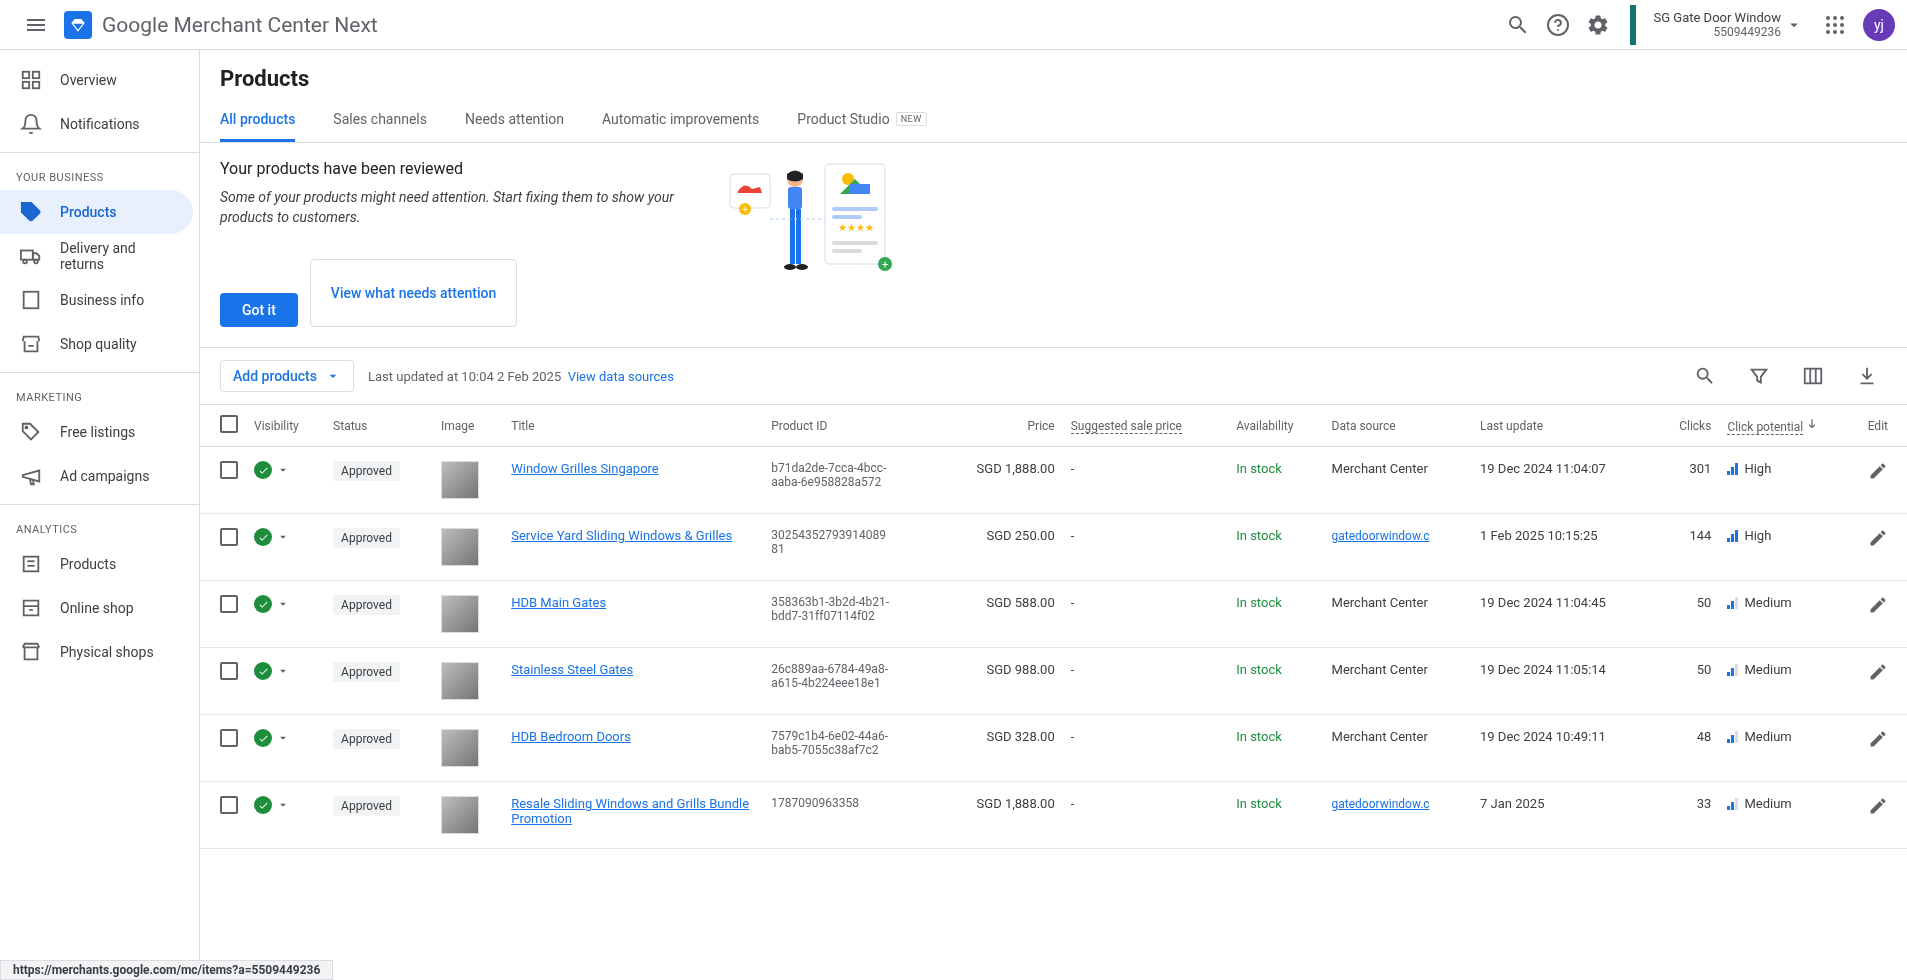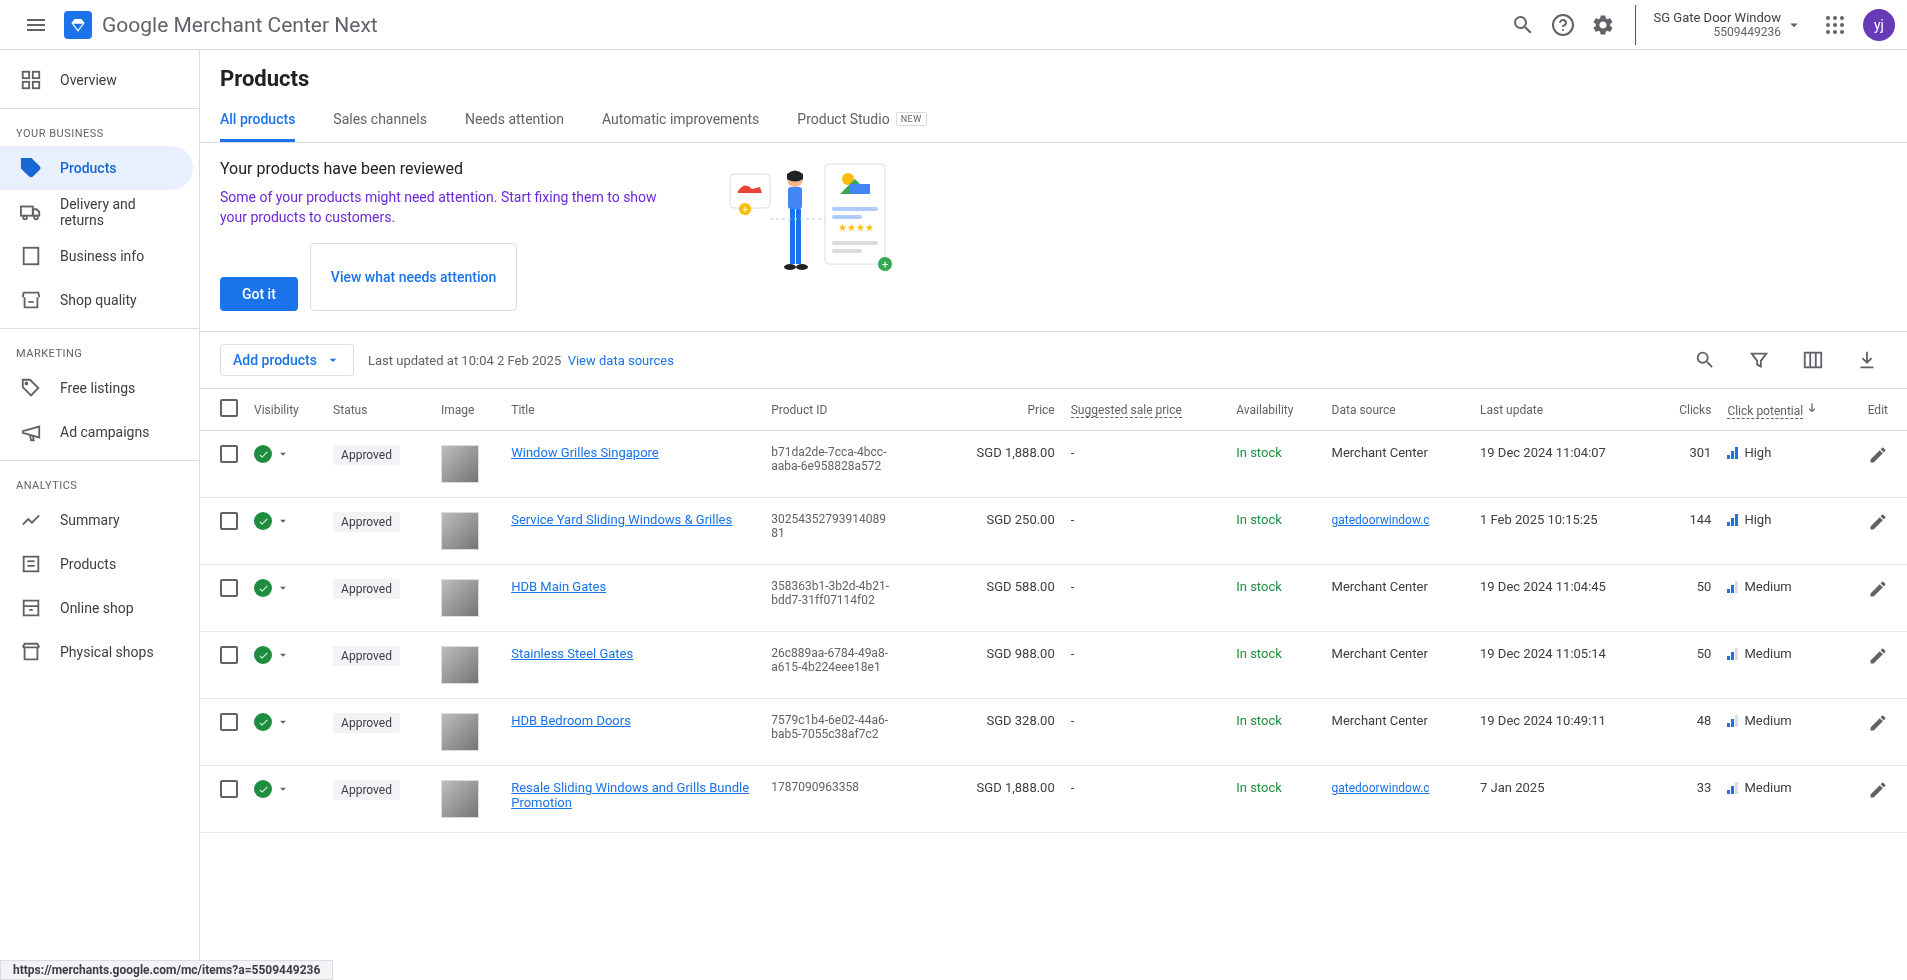--- a/index.html
+++ b/index.html
@@ -4,21 +4,21 @@
 <style>
 * { margin: 0; padding: 0; box-sizing: border-box; font-family: 'Google Sans', Roboto, Arial, sans-serif; }
 body { background: #fff; color: #3c4043; font-size: 14px; overflow: hidden; }
 .header { height: 50px; display: flex; align-items: center; padding: 0 12px; border-bottom: 1px solid #dadce0; }
 .menu-btn { width: 48px; height: 48px; display: flex; align-items: center; justify-content: center; cursor: pointer; border-radius: 50%; }
 .logo-wrap { display: flex; align-items: center; gap: 10px; margin-left: 4px; }
 .logo-icon { width: 28px; height: 28px; background: #1a73e8; border-radius: 4px; display: flex; align-items: center; justify-content: center; }
 .logo-text { font-size: 21px; color: #5f6368; }
 .header-spacer { flex: 1; }
 .header-icon { width: 40px; height: 40px; display: flex; align-items: center; justify-content: center; cursor: pointer; border-radius: 50%; color: #5f6368; }
-.account-sel { display: flex; flex-direction: column; align-items: flex-end; margin: 12px 12px; cursor: pointer; padding-right: 22px; position: relative; border-left: 1px solid #0f766e; padding-left: 18px; height: 40px; justify-content: center; text-align: right; }
+.account-sel { display: flex; flex-direction: column; align-items: flex-end; margin: 12px 12px; cursor: pointer; padding-right: 22px; position: relative; border-left: 6px solid #0f766e; padding-left: 18px; height: 40px; justify-content: center; text-align: right; }
 .account-name { font-size: 13px; color: #3c4043; }
 .account-id { font-size: 12px; color: #5f6368; }
 .account-sel .chev { position: absolute; right: 0; top: 50%; transform: translateY(-50%); }
 .avatar { width: 32px; height: 32px; border-radius: 50%; background: #673ab7; color: #fff; display: flex; align-items: center; justify-content: center; font-size: 14px; margin-left: 8px; cursor: pointer; }
 .layout { display: flex; height: calc(100vh - 50px); }
 .sidebar { width: 200px; border-right: 1px solid #dadce0; padding-top: 8px; overflow-y: auto; }
 .side-item { height: 44px; display: flex; align-items: center; padding: 0 20px; gap: 18px; cursor: pointer; color: #3c4043; border-radius: 0 22px 22px 0; margin-right: 6px; }
 .side-item.active { background: #e8f0fe; color: #1967d2; font-weight: 500; }
 .side-item svg { flex-shrink: 0; }
 .side-item.active svg { fill: #1967d2; stroke: #1967d2; }
@@ -26,21 +26,21 @@
 .side-label { font-size: 11px; font-weight: 400; color: #5f6368; padding: 12px 16px 6px; letter-spacing: 0.5px; }
 .main { flex: 1; overflow-y: auto; }
 .page-title { font-size: 22px; color: #202124; padding: 16px 20px 8px; }
 .tabs { display: flex; gap: 38px; padding: 0 20px; border-bottom: 1px solid #dadce0; }
 .tab { padding: 12px 0; cursor: pointer; color: #5f6368; font-size: 14px; border-bottom: 3px solid transparent; display: flex; align-items: center; gap: 6px; }
 .tab.active { color: #1a73e8; border-bottom-color: #1a73e8; font-weight: 500; }
 .badge-new { font-size: 9px; border: 1px solid #dadce0; padding: 1px 4px; border-radius: 2px; color: #5f6368; letter-spacing: 0.5px; }
 .banner { display: flex; padding: 16px 20px 20px; gap: 40px; align-items: flex-start; }
 .banner-text { max-width: 460px; }
 .banner-title { font-size: 16px; color: #202124; margin-bottom: 10px; }
-.banner-desc { font-size: 14px; color: #6d28d9; line-height: 1.4; margin-bottom: 16px; }
+.banner-desc { font-size: 14px; color: #404040; line-height: 1.4; margin-bottom: 32px; font-style: italic; }
 .banner-btns { display: flex; gap: 12px; }
 .btn-primary { background: #1a73e8; color: #fff; border: none; padding: 9px 22px; border-radius: 4px; font-size: 14px; cursor: pointer; font-weight: 500; margin-top: 34px; }
 .btn-outline { background: #fff; color: #1a73e8; border: 1px solid #dadce0; padding: 9px 20px; border-radius: 4px; font-size: 14px; cursor: pointer; font-weight: 500; }
 .banner-illus { width: 180px; height: 120px; position: relative; }
 .toolbar { display: flex; align-items: center; padding: 8px 20px; border-top: 1px solid #dadce0; gap: 14px; }
 .btn-add { display: flex; align-items: center; gap: 8px; border: 1px solid #dadce0; padding: 7px 12px; border-radius: 4px; color: #1a73e8; cursor: pointer; font-weight: 500; }
 .updated { color: #5f6368; font-size: 13px; }
 .link { color: #1a73e8; text-decoration: none; cursor: pointer; }
 .toolbar-spacer { flex: 1; }
 .tool-icon { width: 40px; height: 40px; display: flex; align-items: center; justify-content: center; cursor: pointer; color: #5f6368; border-radius: 50%; }
@@ -129,20 +129,26 @@
   <div class="sidebar">
     <div class="side-item">
       <svg width="22" height="22" viewBox="0 0 24 24" fill="none" stroke="#5f6368" stroke-width="2">
           <rect x="3" y="3" width="7" height="7"></rect>
           <rect x="14" y="3" width="7" height="7"></rect>
           <rect x="3" y="14" width="7" height="7"></rect>
           <rect x="14" y="14" width="7" height="7"></rect>
         </svg>
       <span>Overview</span>
     </div>
+    <div class="side-item">
+      <svg width="22" height="22" viewBox="0 0 24 24" fill="none" stroke="#5f6368" stroke-width="2">
+          <path d="M18 8A6 6 0 006 8c0 7-3 9-3 9h18s-3-2-3-9M13.73 21a2 2 0 01-3.46 0"></path>
+        </svg>
+      <span>Notifications</span>
+    </div>
     <hr class="side-hr">
     <div class="side-label">YOUR BUSINESS</div>
     <div class="side-item active">
       <svg width="22" height="22" viewBox="0 0 24 24" fill="none" stroke="#1967d2" stroke-width="2">
           <path d="M20.59 13.41l-7.17 7.17a2 2 0 01-2.83 0L2 12V2h10l8.59 8.59a2 2 0 010 2.82z"></path>
           <circle cx="7" cy="7" r="1" fill="#1967d2"></circle>
         </svg>
       <span>Products</span>
     </div>
     <div class="side-item">
@@ -180,26 +186,20 @@
       <span>Free listings</span>
     </div>
     <div class="side-item">
       <svg width="22" height="22" viewBox="0 0 24 24" fill="none" stroke="#5f6368" stroke-width="2">
           <path d="M3 11l18-5v12L3 13v-2zM11 16l1 5h3l-1-5"></path>
         </svg>
       <span>Ad campaigns</span>
     </div>
     <hr class="side-hr">
     <div class="side-label">ANALYTICS</div>
-    <div class="side-item">
-      <svg width="22" height="22" viewBox="0 0 24 24" fill="none" stroke="#5f6368" stroke-width="2">
-          <path d="M3 17l6-6 4 4 8-8"></path>
-        </svg>
-      <span>Summary</span>
-    </div>
     <div class="side-item">
       <svg width="22" height="22" viewBox="0 0 24 24" fill="none" stroke="#5f6368" stroke-width="2">
           <rect x="4" y="4" width="16" height="16"></rect>
           <line x1="8" y1="9" x2="16" y2="9"></line>
           <line x1="8" y1="14" x2="16" y2="14"></line>
         </svg>
       <span>Products</span>
     </div>
     <div class="side-item">
       <svg width="22" height="22" viewBox="0 0 24 24" fill="none" stroke="#5f6368" stroke-width="2">

